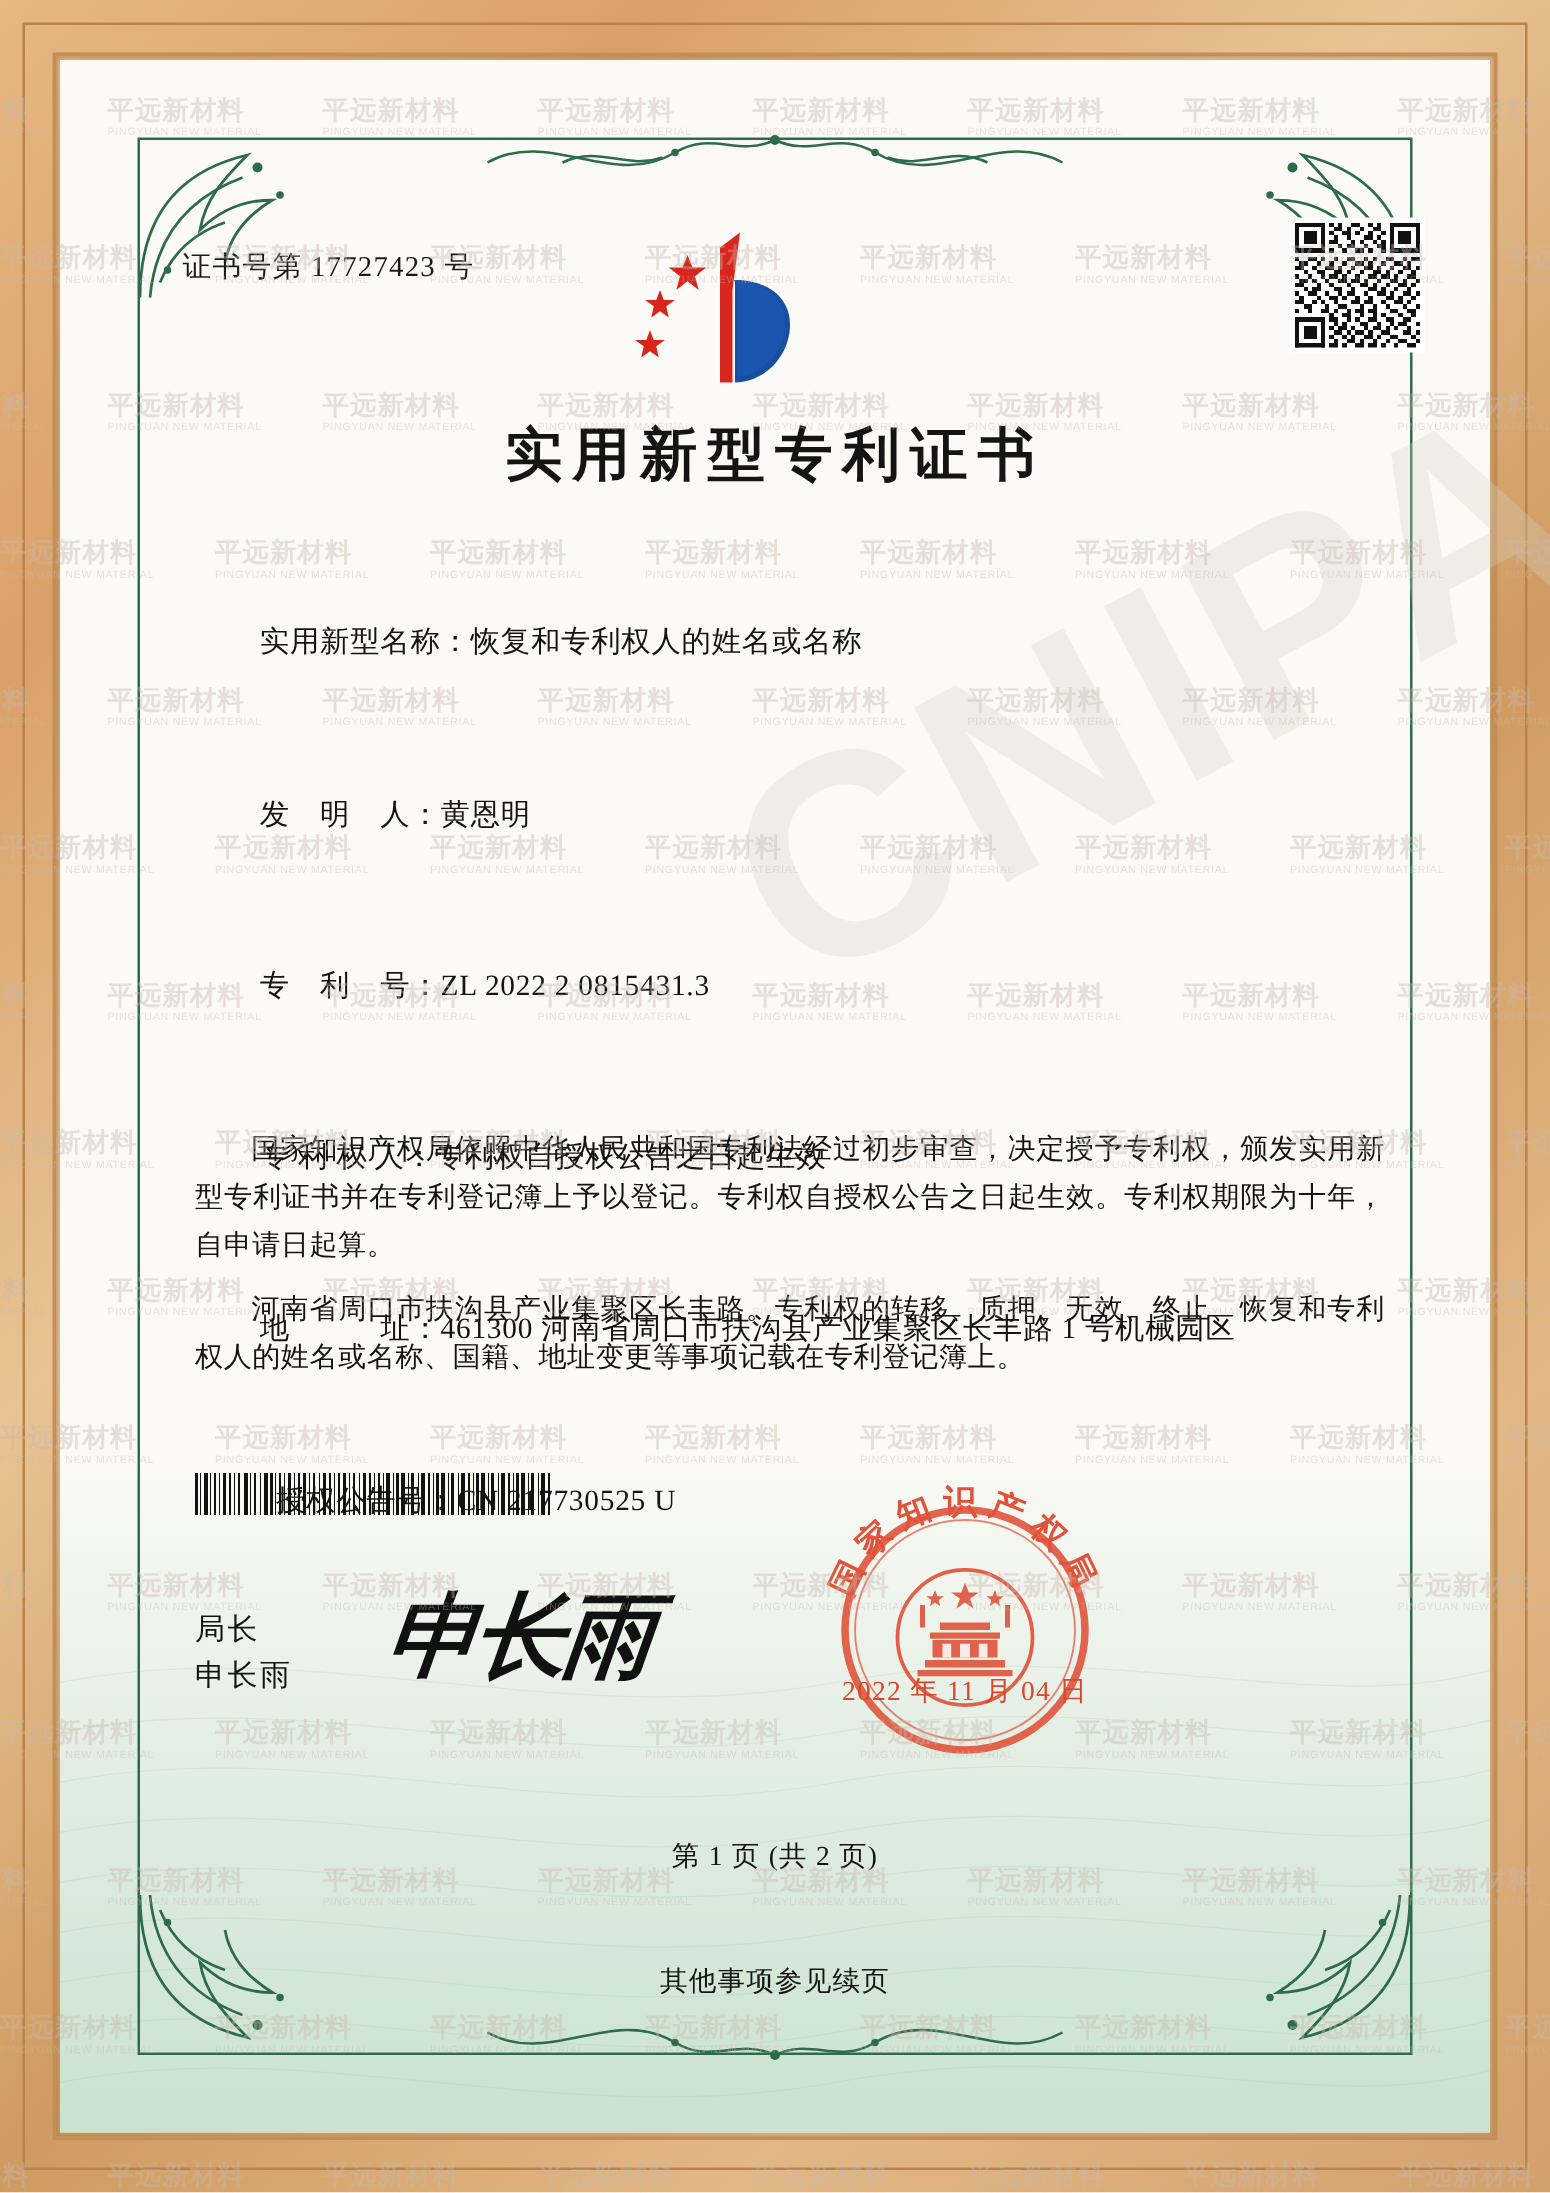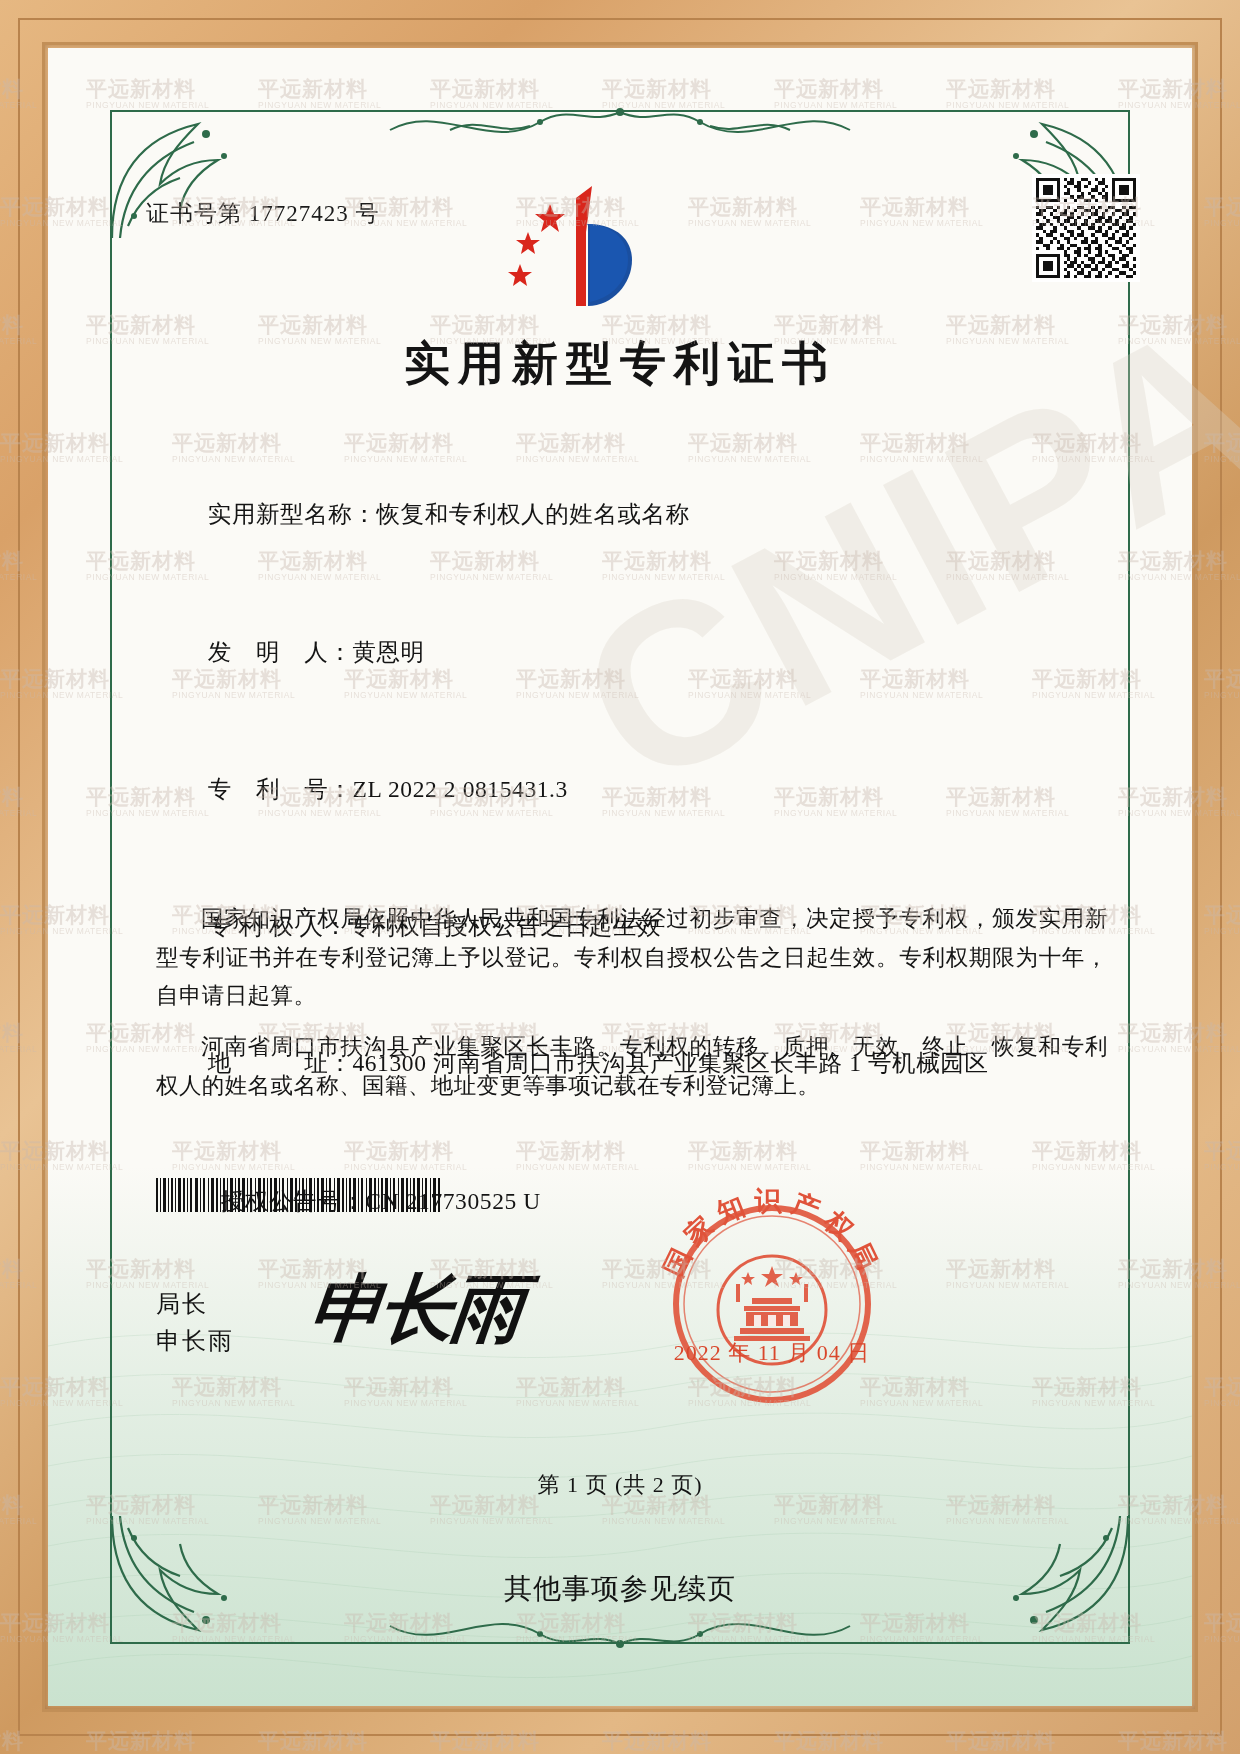--- a/index.html
+++ b/index.html
@@ -246,21 +246,21 @@
     text-align: center;
     font-size: 22px;
     color: #141414;
     letter-spacing: 1px;
   }
   .footer-note {
     position: absolute;
     left: 0; top: 1570px;
     width: 1240px;
     text-align: center;
-    font-size: 28px;
+    font-size: 22px;
     color: #141414;
     letter-spacing: 1px;
   }
 </style>
 </head>
 <body>
 
 <div class="frame-outer">
   <div class="frame-inner-line"></div>
   <div class="frame-bevel"></div>

